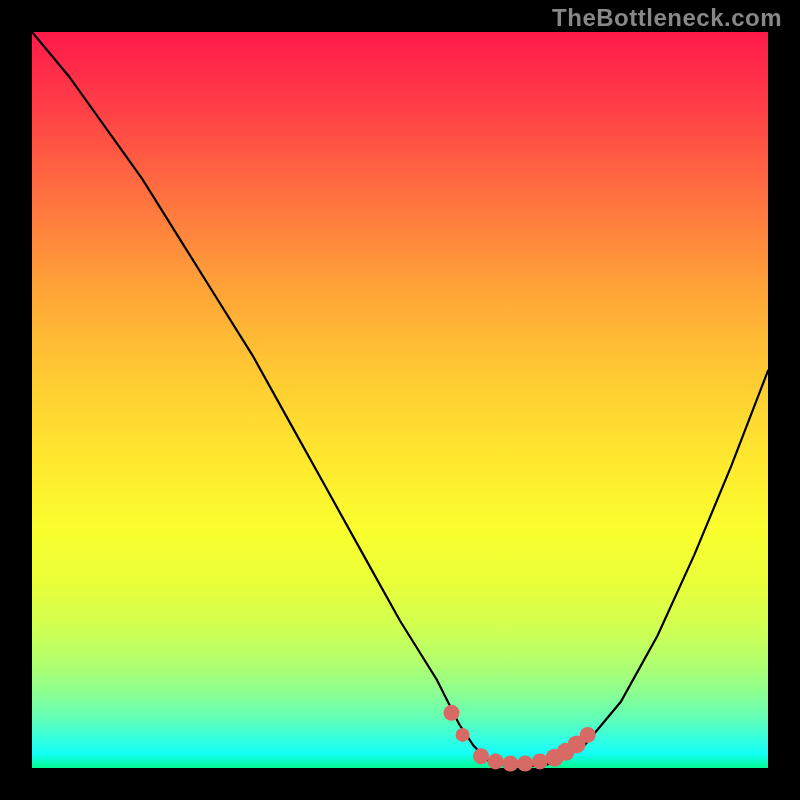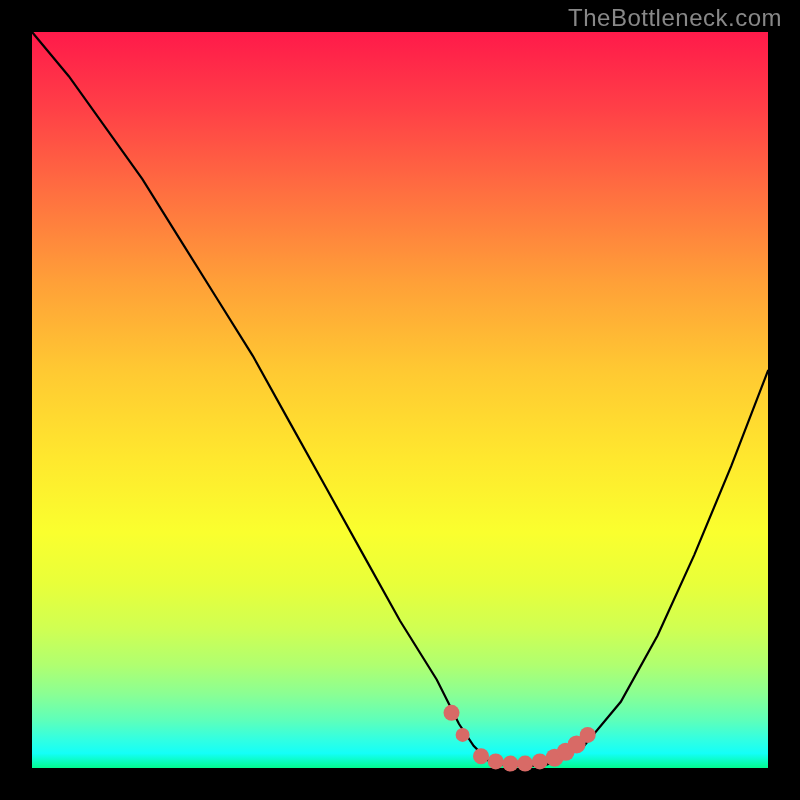--- a/index.html
+++ b/index.html
@@ -16,21 +16,21 @@
     height: 800px;
     background: #000;
     position: relative;
   }
   .watermark {
     position: absolute;
     top: 4px;
     right: 18px;
     color: #888;
     font-size: 24px;
-    font-weight: 400;
+    font-weight: 700;
     letter-spacing: 0.5px;
     z-index: 10;
   }
   .plot {
     position: absolute;
     left: 32px;
     top: 32px;
     width: 736px;
     height: 736px;
     background: linear-gradient(to bottom,

